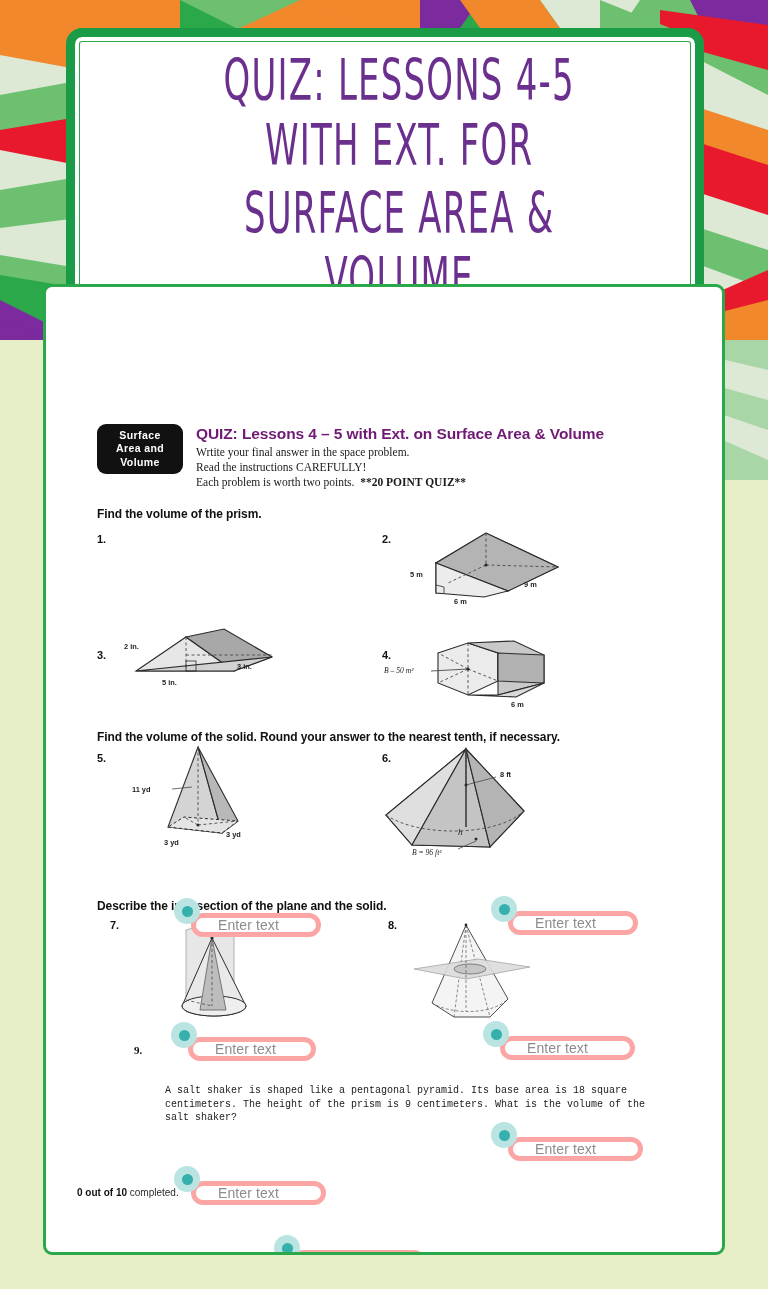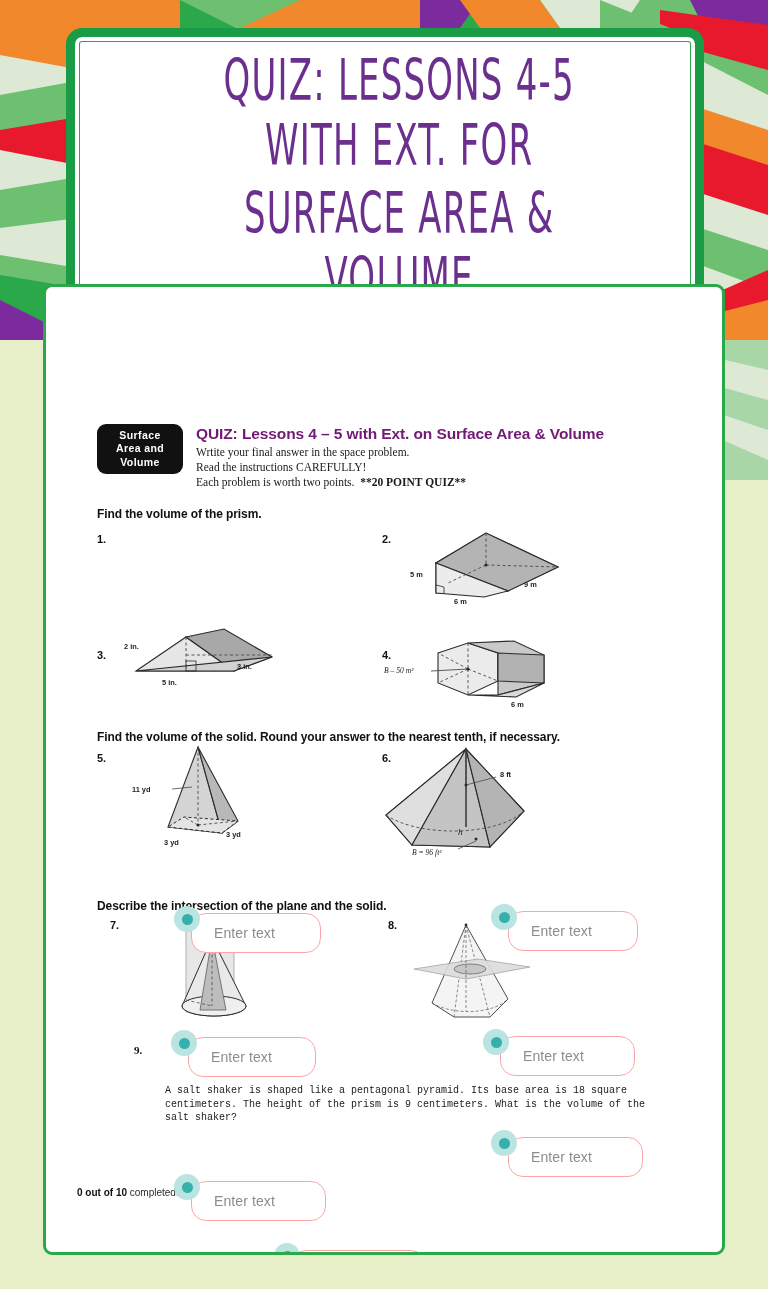--- a/index.html
+++ b/index.html
@@ -165,22 +165,22 @@
     margin-right: -9px;
     z-index: 2;
   }
   .radio-inner {
     width: 11px;
     height: 11px;
     border-radius: 50%;
     background: #35b0ad;
   }
   .text-input {
-    height: 40px;
-    border: 1px solid #fca5a5;
+    height: 24px;
+    border: 5px solid #fca5a5;
     border-radius: 15px;
     background: #ffffff;
     display: flex;
     align-items: center;
     padding-left: 22px;
     font-size: 14px;
     color: #8c8c8c;
     letter-spacing: 0.1px;
     z-index: 1;
     margin-top: 28px;

